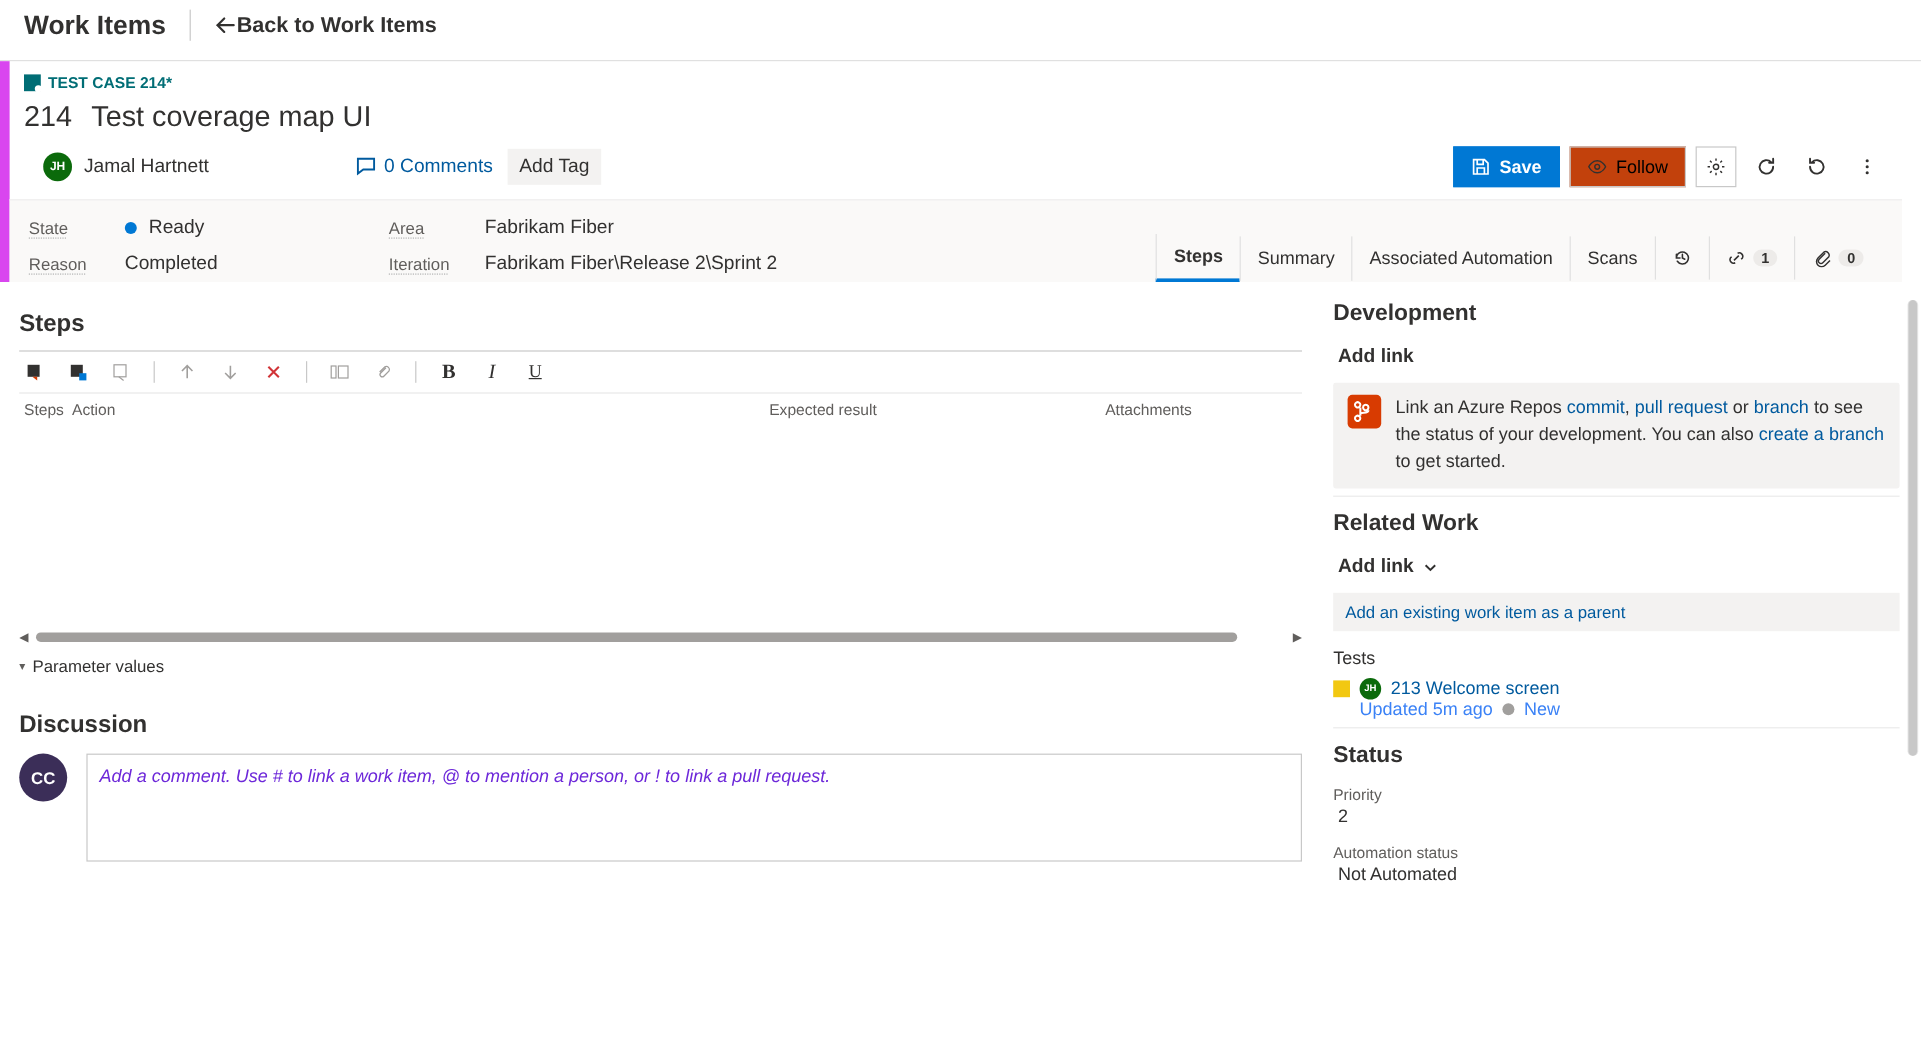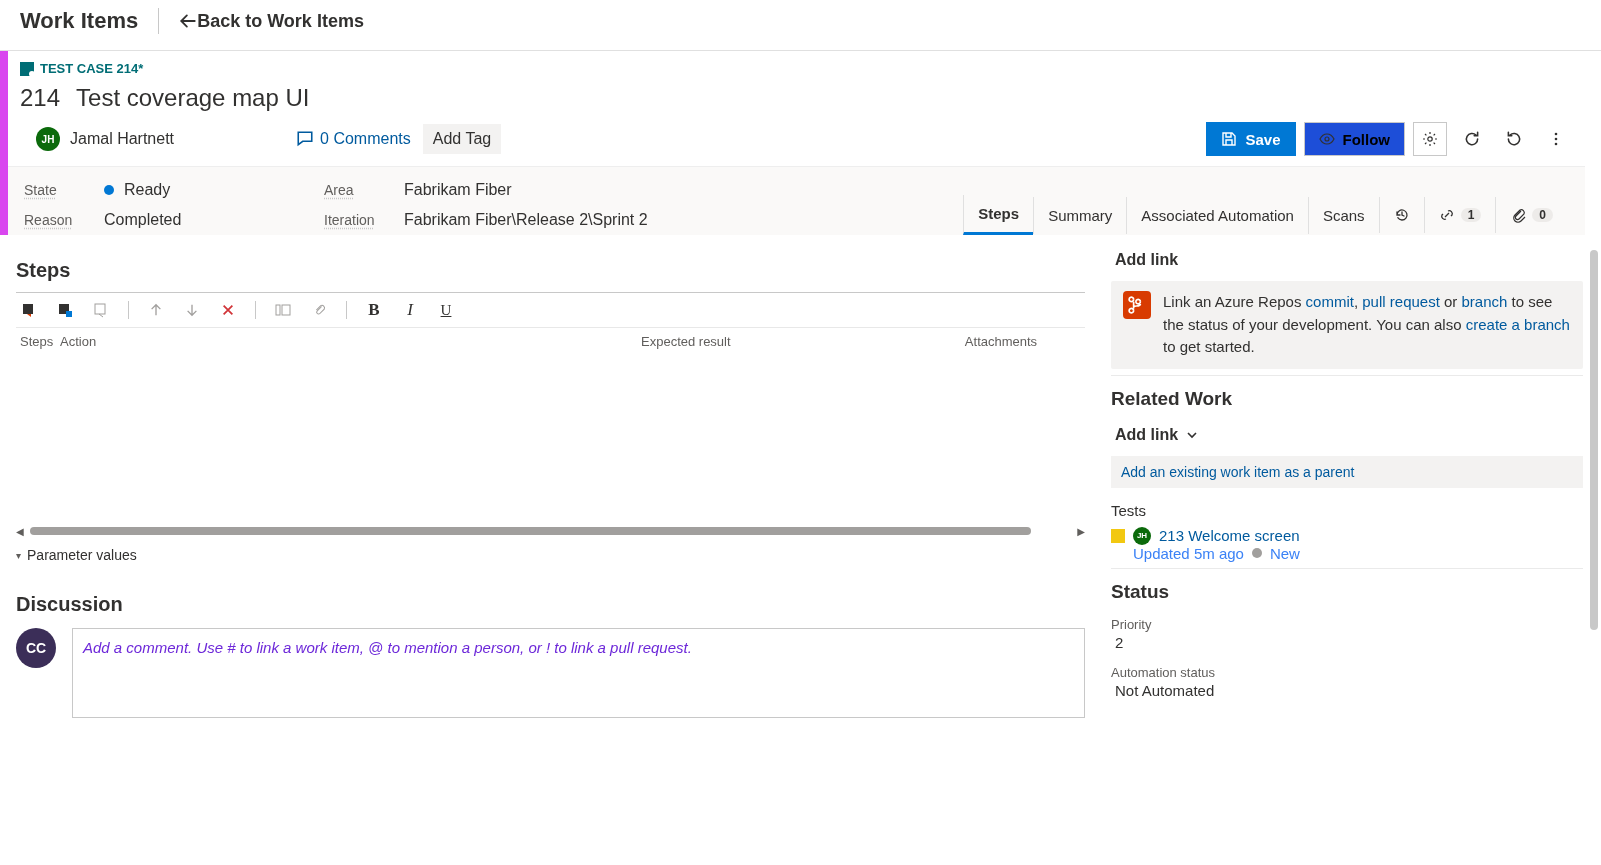--- a/index.html
+++ b/index.html
@@ -23,21 +23,21 @@
   .avatar { width: 24px; height: 24px; border-radius: 50%; display: flex; align-items: center; justify-content: center; font-size: 10px; font-weight: 600; color: #fff; }
   .avatar.small { width: 18px; height: 18px; font-size: 8px; }
   .avatar.large { width: 40px; height: 40px; font-size: 14px; }
   .avatar.green { background: #0b6a0b; }
   .avatar.purple { background: #3b2e58; }
   .assignee { font-size: 16px; }
   .comments-link { display: flex; align-items: center; gap: 6px; color: #005a9e; font-size: 16px; cursor: pointer; }
   .addtag { background: #f3f2f1; padding: 6px 10px; font-size: 16px; color: #323130; cursor: pointer; margin-left: 6px; }
 
   .actions { margin-left: auto; display: flex; align-items: center; gap: 8px; }
-  .btn { display: inline-flex; align-items: center; gap: 8px; padding: 6px 14px; border: 1px solid #c8c8c8; background: #1d4ed8; cursor: pointer; font-size: 15px; height: 34px; font-weight: bold; }
+  .btn { display: inline-flex; align-items: center; gap: 8px; padding: 6px 14px; border: 1px solid #c8c8c8; background: #c2410c; cursor: pointer; font-size: 15px; height: 34px; }
   .btn.primary { background: #0078d4; border-color: #0078d4; color: #fff; font-weight: 600; }
   .icon-btn { width: 34px; height: 34px; display: inline-flex; align-items: center; justify-content: center; border: 1px solid #c8c8c8; background: #fff; cursor: pointer; }
   .icon-btn.borderless { border: none; }
 
   .fields-row { display: flex; padding: 8px 0 0 16px; background: #faf9f8; border-top: 1px solid #eee; position: relative; }
   .fields-col { flex: 0 0 auto; }
   .fields-col.left { width: 300px; }
   .fields-col.mid { width: 600px; }
   .field-line { display: flex; align-items: center; padding: 6px 0; }
   .field-label { width: 80px; font-size: 14px; color: #605e5c; text-decoration: underline dotted #c8c8c8; text-underline-offset: 3px; }
@@ -63,21 +63,21 @@
   .tb-sep { width: 1px; height: 18px; background: #c8c8c8; }
   .tb-bold { font-weight: 700; font-family: serif; font-size: 17px; }
   .tb-italic { font-style: italic; font-family: serif; font-size: 17px; }
   .tb-under { text-decoration: underline; font-family: serif; font-size: 15px; }
 
   .steps-grid { width: 100%; }
   .steps-head { display: flex; font-size: 13px; color: #605e5c; padding: 6px 4px; }
   .col-steps { width: 40px; }
   .col-action { flex: 1; }
   .col-expected { width: 280px; }
-  .col-attach { width: 160px; text-align: center; }
+  .col-attach { width: 160px; text-align: left; }
   .steps-body-row { background: #edebe9; padding: 10px 40px; font-style: italic; color: #605e5c; font-size: 14px; }
 
   .scrollbar { margin-top: 170px; height: 12px; display: flex; align-items: center; }
   .scroll-track { flex: 1; height: 8px; background: #a19f9d; border-radius: 4px; margin: 0 6px; position: relative; }
   .scroll-track::after { content:""; position:absolute; right: -40px; top:0; bottom:0; width: 36px; background: #fff; }
   .scroll-arrow { font-size: 10px; color: #605e5c; }
 
   .param-line { margin-top: 10px; display: flex; align-items: center; gap: 6px; font-size: 14px; color: #323130; }
   .chev { font-size: 10px; color: #605e5c; }
 
@@ -314,20 +314,21 @@
     <div class="discussion">
       <div class="section-title">Discussion</div>
       <div class="disc-row">
         <span class="avatar large purple">CC</span>
         <div class="disc-input">Add a comment. Use # to link a work item, @ to mention a person, or ! to link a pull request.</div>
       </div>
     </div>
   </div>
 
   <div class="side">
+    <div class="section-title first">Development</div>
     <div class="add-link-btn">Add link</div>
     <div class="dev-card">
       <div class="dev-icon">
         <svg width="18" height="18" viewBox="0 0 16 16">
             <path d="M5 3a2 2 0 100 .01M5 13a2 2 0 100 .01M11 5a2 2 0 100 .01M5 5v6M11 7c0 3-6 1-6 3" fill="none" stroke="#fff" stroke-width="1.5"></path>
           </svg>
       </div>
       <div class="dev-text">
         <span>Link an Azure Repos </span><a>commit</a><span>, </span><a>pull request</a><span> or </span><a>branch</a><span> to see the status of your development. You can also </span><a>create a branch</a><span> to get started.</span>
       </div>

